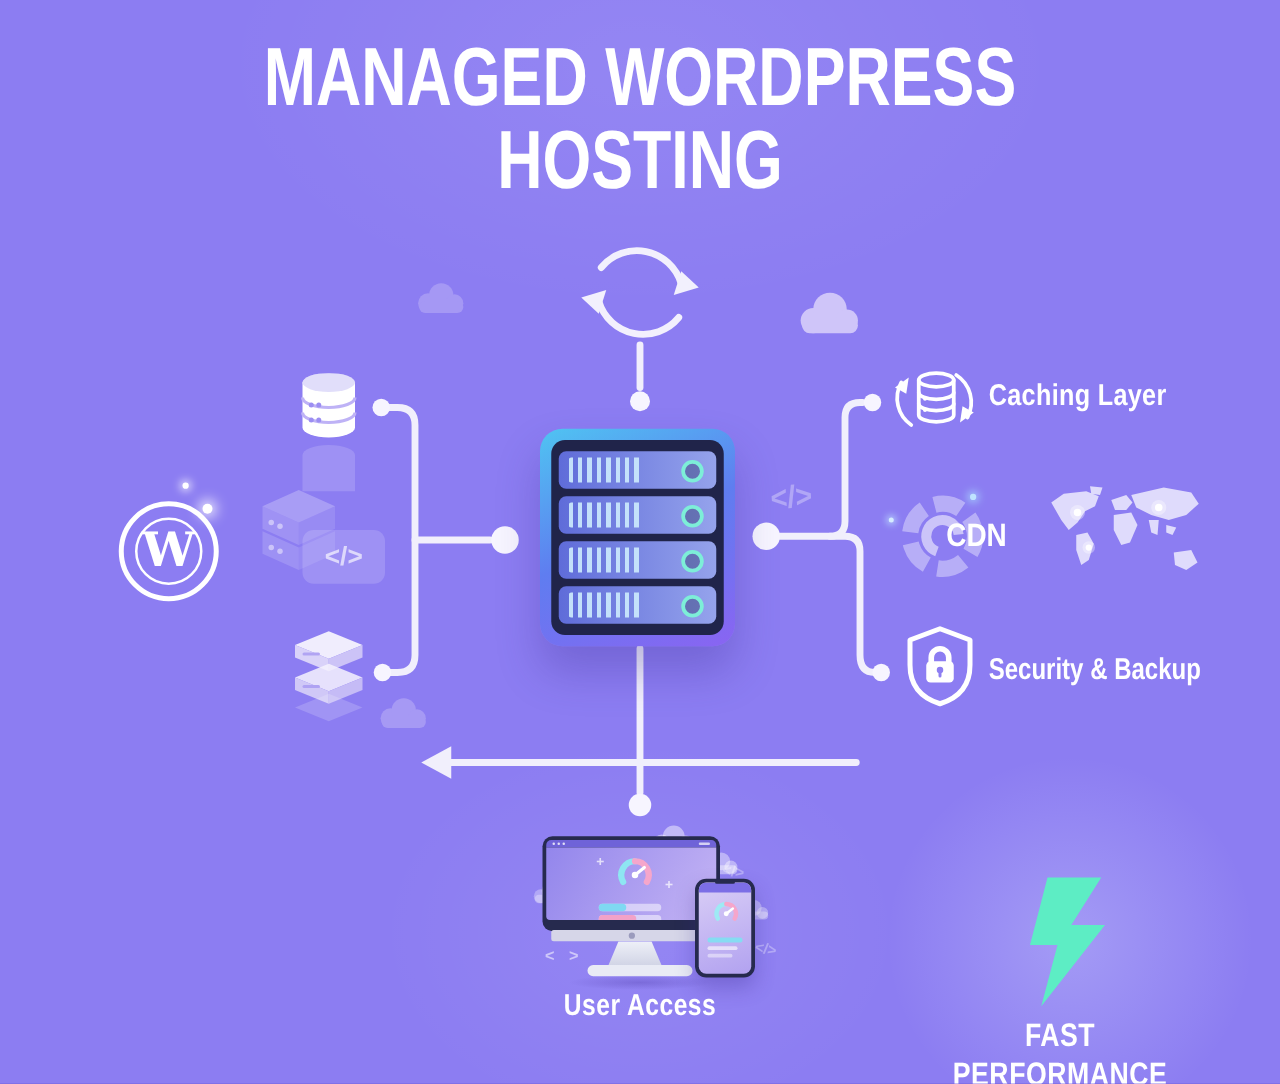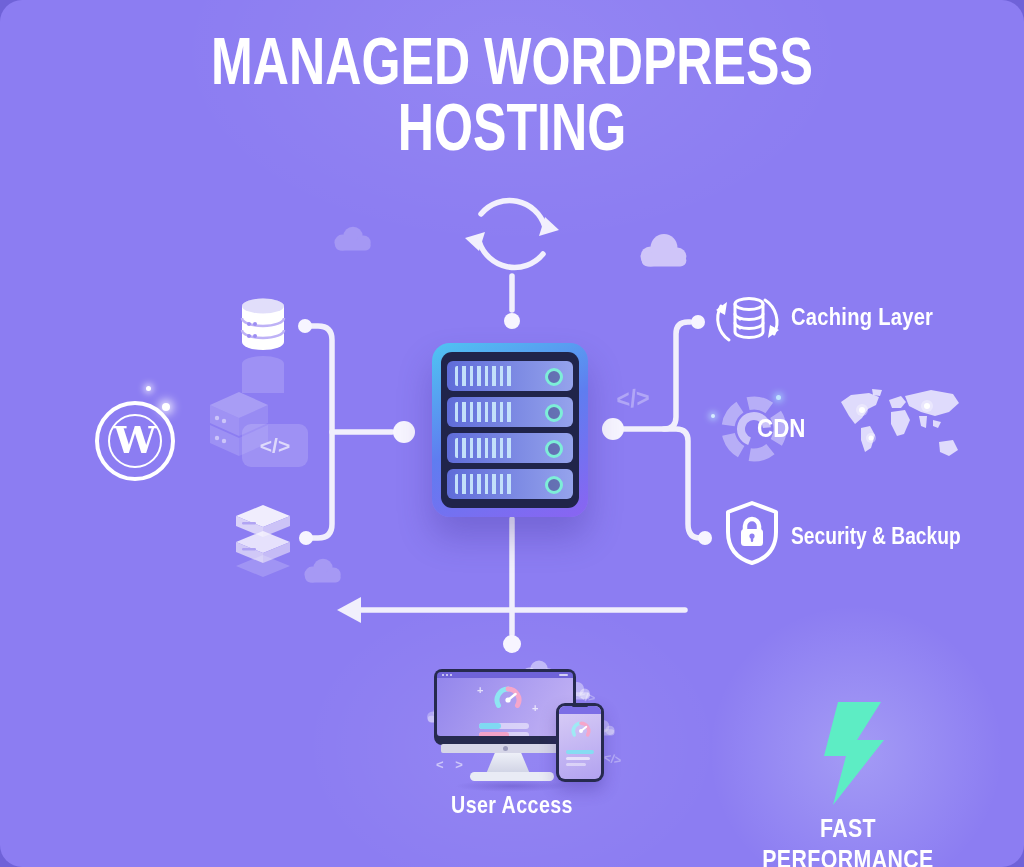--- a/index.html
+++ b/index.html
@@ -2,21 +2,21 @@
 <html><head>
 <meta charset="utf-8">
 <style>
   html,body{margin:0;padding:0;background:#6f62d8;}
   .stage{position:relative;width:1024px;height:867px;overflow:hidden;
     font-family:"Liberation Sans",sans-serif;
     background:
       radial-gradient(520px 300px at 50% 6%, rgba(255,255,255,0.07), transparent 65%),
       radial-gradient(210px 210px at 856px 752px, rgba(235,245,255,0.25), transparent 70%),
       radial-gradient(300px 220px at 50% 86%, rgba(255,255,255,0.07), transparent 70%),
-      #8c7df2; border-radius: 22px;}
+      #8c7df2;}
   .abs{position:absolute;}
   .txt{color:#fff;font-weight:700;}
   .cond{transform:scaleX(.84);transform-origin:left center;letter-spacing:.3px;}
   .condc{transform:scaleX(.82);transform-origin:center;letter-spacing:.5px;}
   .title{left:0;top:28px;width:1024px;text-align:center;font-size:66px;line-height:1.0;
     transform:scaleX(.76);transform-origin:center;color:#fff;font-weight:700;margin:0;}
   svg{display:block;overflow:visible;}
   .overlay{left:0;top:0;pointer-events:none;}
   
   .server{left:432px;top:343px;width:156px;height:174px;border-radius:18px;

